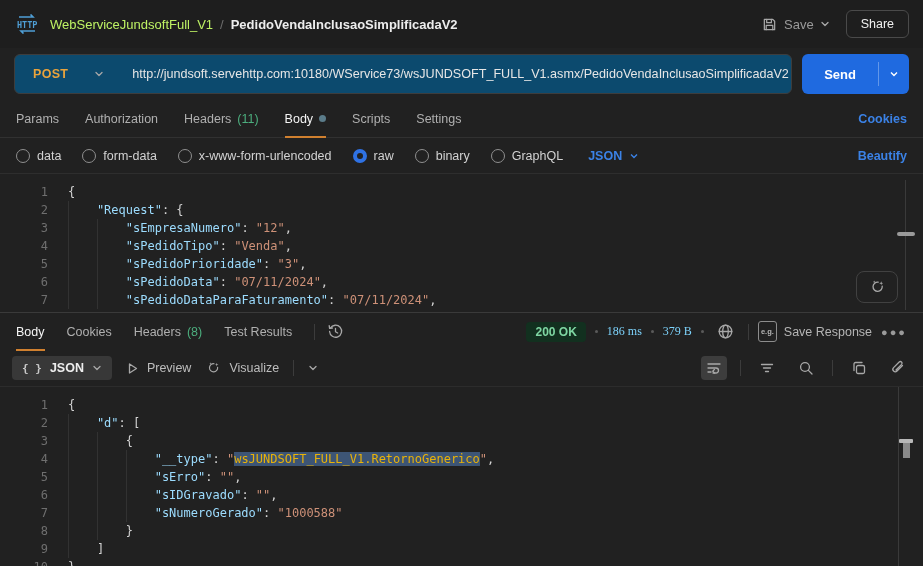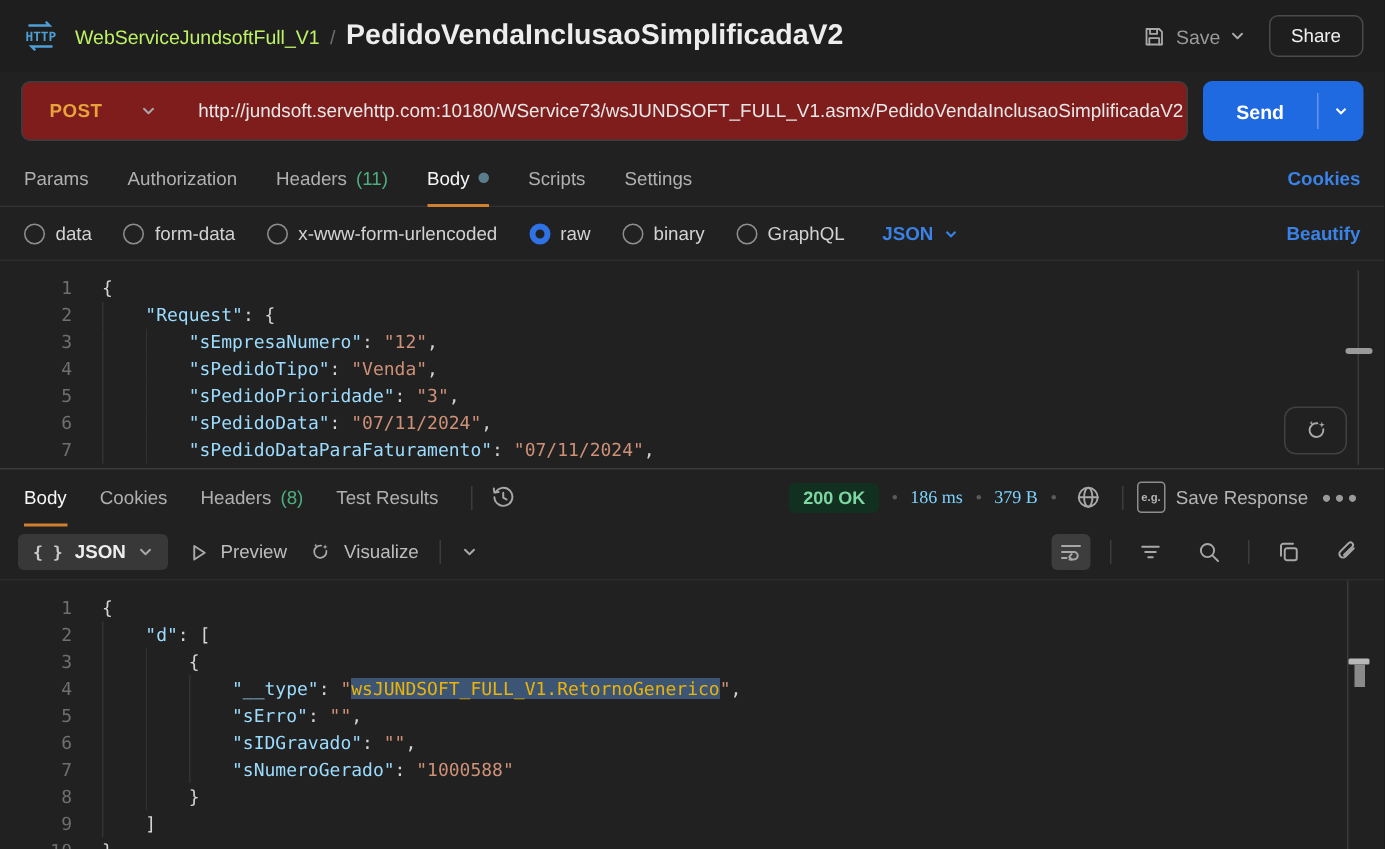--- a/index.html
+++ b/index.html
@@ -10,31 +10,31 @@
     background:#212121; color:#d9d9d9; font-size:13px;
   }
   .abs { position:absolute; }
 
   
   #topbar { left:0; top:0; width:923px; height:48px; background:#1e1e1e;
     display:flex; align-items:center; padding:0 14px; }
   .http-badge { width:26px; height:20px; margin-right:10px; display:flex; align-items:center; justify-content:center; }
   .crumb-parent { color:#bef264; font-size:13px; }
   .crumb-sep { color:#6e6e6e; margin:0 7px; font-size:13px; }
-  .crumb-name { color:#ededed; font-weight:700; font-size:19px; }
+  .crumb-name { color:#ededed; font-weight:700; font-size:13px; }
   .top-right { margin-left:auto; display:flex; align-items:center; gap:4px; }
   .save-group { display:flex; align-items:center; gap:7px; color:#9a9a9a; cursor:pointer; padding:4px 2px; }
   .save-group svg { display:block; }
   .chev { width:10px; height:10px; }
   .share-btn { border:1px solid #4a4a4a; border-radius:6px; padding:6px 14px; color:#f0f0f0;
     font-size:12.5px; background:transparent; cursor:pointer; margin-left:12px; }
 
   
   #reqbar { left:0; top:48px; width:923px; height:52px; display:flex; align-items:center; padding:0 14px; gap:10px; }
-  .url-box { flex:1; height:40px; background:#7f1d1d; border:1px solid #3d3d3d; border-radius:6px;
+  .url-box { flex:1; height:40px; background:#0c4a6e; border:1px solid #3d3d3d; border-radius:6px;
     display:flex; align-items:center; overflow:hidden; }
   .method { display:flex; align-items:center; gap:26px; padding:0 16px 0 18px; cursor:pointer; height:100%; }
   .method-label { color:#e8a33d; font-weight:700; font-size:12.5px; letter-spacing:.3px; }
   .url-divider { width:1px; height:24px; background:#3d3d3d; }
   .url-text { padding:0 12px; color:#e6e6e6; font-size:12.6px; white-space:nowrap; }
   .send-btn { height:40px; background:#1f6ae0; border-radius:6px; display:flex; align-items:stretch; cursor:pointer; }
   .send-main { display:flex; align-items:center; padding:0 22px; color:#fff; font-weight:700; font-size:13px; }
   .send-sep { width:1px; background:rgba(255,255,255,.3); margin:8px 0; }
   .send-caret { display:flex; align-items:center; padding:0 10px; }
 

